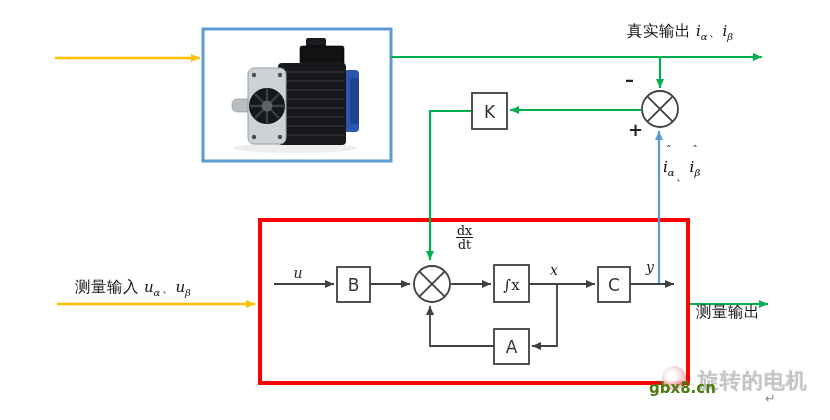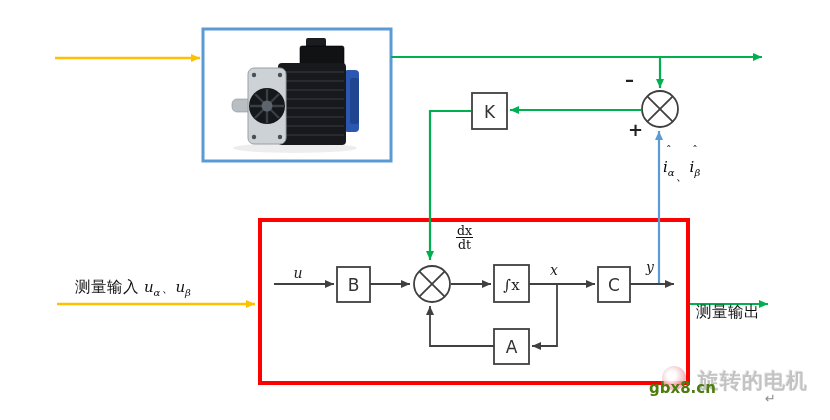--- a/index.html
+++ b/index.html
@@ -138,20 +138,24 @@
     <text x="511.5" y="290" text-anchor="middle" class="intg">∫x</text>
     <text x="614" y="291" text-anchor="middle" class="blk">C</text>
     <text x="511.5" y="353" text-anchor="middle" class="blk">A</text>
 
     <text x="298" y="278" text-anchor="middle" class="mtx">u</text>
     <text x="554" y="275" text-anchor="middle" class="mtx">x</text>
     <text x="650" y="272" text-anchor="middle" class="mtx">y</text>
   </svg>
 
 
+  <div class="lab" style="left:627px;top:21px;">
+    <span class="cn">真实输出</span>
+    <span class="mv"><i>i</i><sub>α</sub></span><span class="sep">、</span><span class="mv"><i>i</i><sub>β</sub></span>
+  </div>
 
   <div class="lab" style="left:75px;top:277px;">
     <span class="cn">测量输入</span>
     <span class="mv"><i>u</i><sub>α</sub></span><span class="sep">、</span><span class="mv"><i>u</i><sub>β</sub></span>
   </div>
 
   <div class="lab" style="left:696px;top:266px;margin-top:36px;">
     <span class="cn">测量输出</span>
   </div>
 

